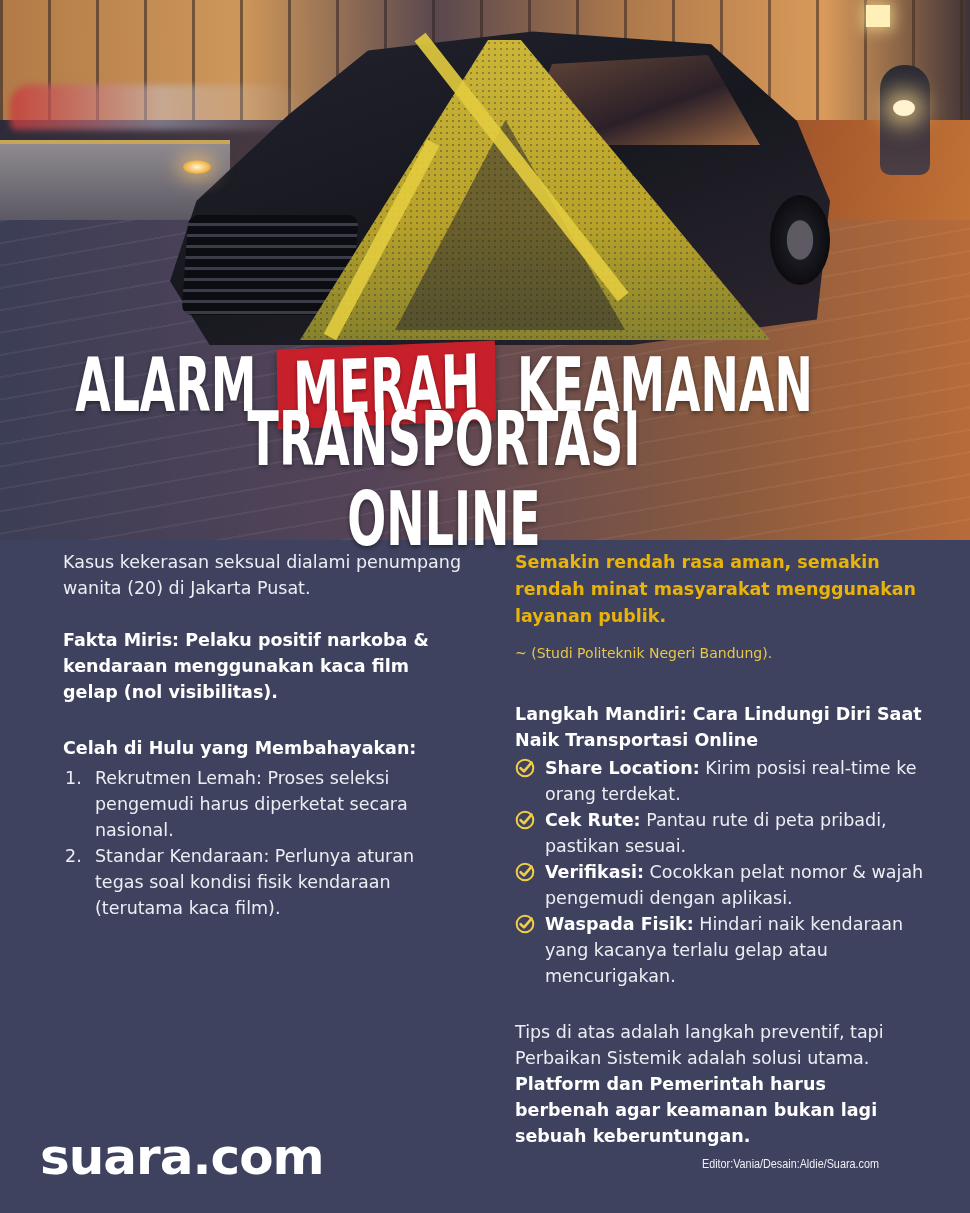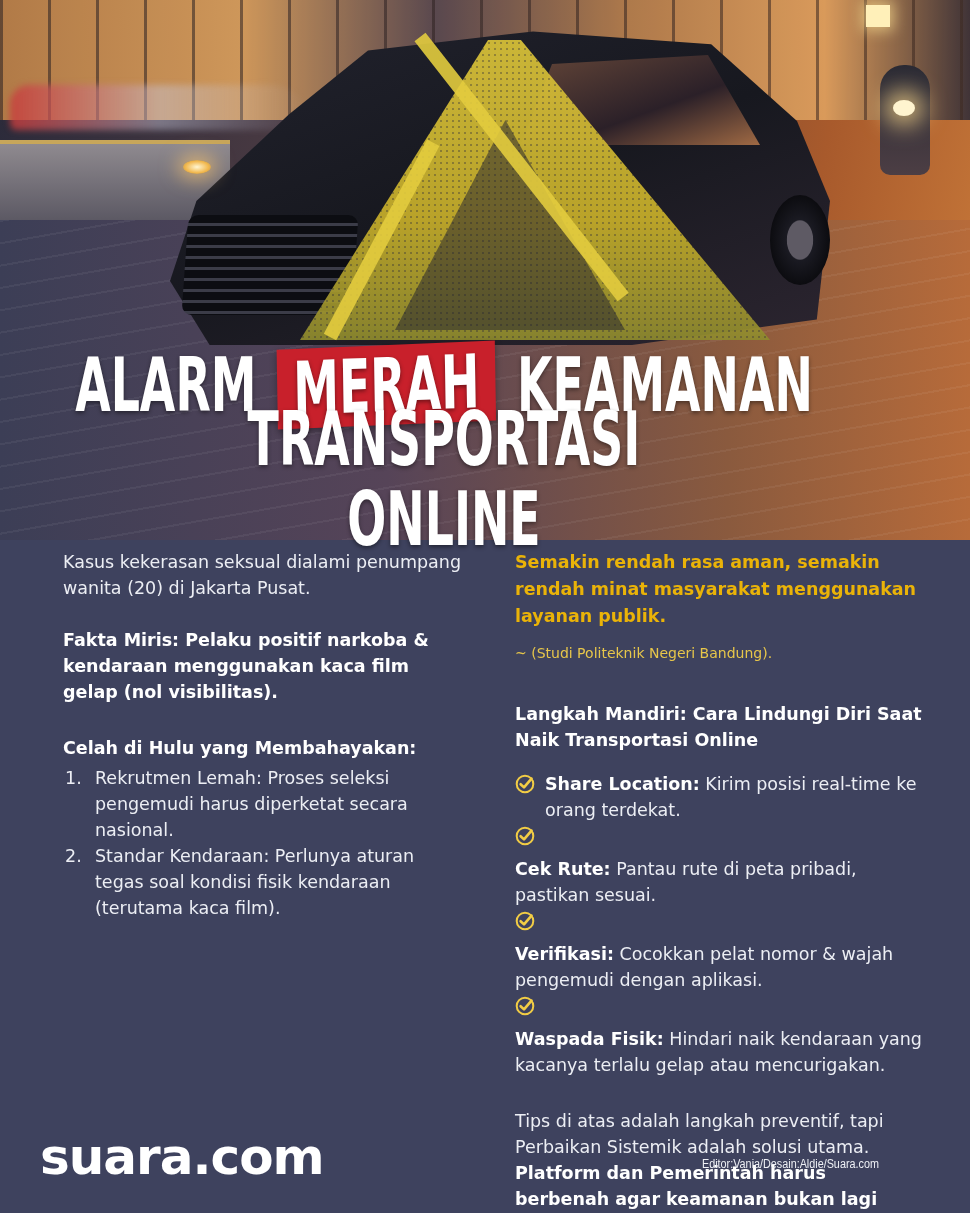--- a/index.html
+++ b/index.html
@@ -116,23 +116,23 @@
   .col { position: absolute; top: 549px; font-size: 17.5px; line-height: 26px; color: #eceef4; }
   .col-left { left: 63px; width: 400px; }
   .col-right { left: 515px; width: 410px; }
   .p { margin-bottom: 26px; }
   .bold { font-weight: bold; color: #ffffff; }
   .yellow { color: #eab308; font-weight: bold; font-size: 17.5px; line-height: 27px; }
   .source { color: #e7c64a; font-size: 14px; margin-top: 10px; margin-bottom: 35px; }
   .numbered { list-style: none; margin-top: 4px; }
   .numbered li { display: flex; margin-bottom: 0; }
   .numbered .num { width: 32px; flex: 0 0 32px; padding-left: 2px; }
-  .checks { list-style: none; margin-top: 18px; }
+  .checks { list-style: none; margin-top: 2px; }
   .checks li { display: flex; margin-bottom: 0; }
-  .checks li + li { margin-top: 0; flex-direction: column; }
+  .checks li + li { margin-top: 0; }
   .check-icon {
     flex: 0 0 30px; width: 20px; height: 20px; margin-top: 3px;
   }
   .check-icon svg { display: block; }
   .closing { margin-top: 18px; }
 
   
   .logo {
     position: absolute; left: 40px; top: 1128px; font-family: "DejaVu Sans", "Liberation Sans", sans-serif;
     font-weight: bold; font-size: 50px; color: #ffffff; letter-spacing: -1px;

